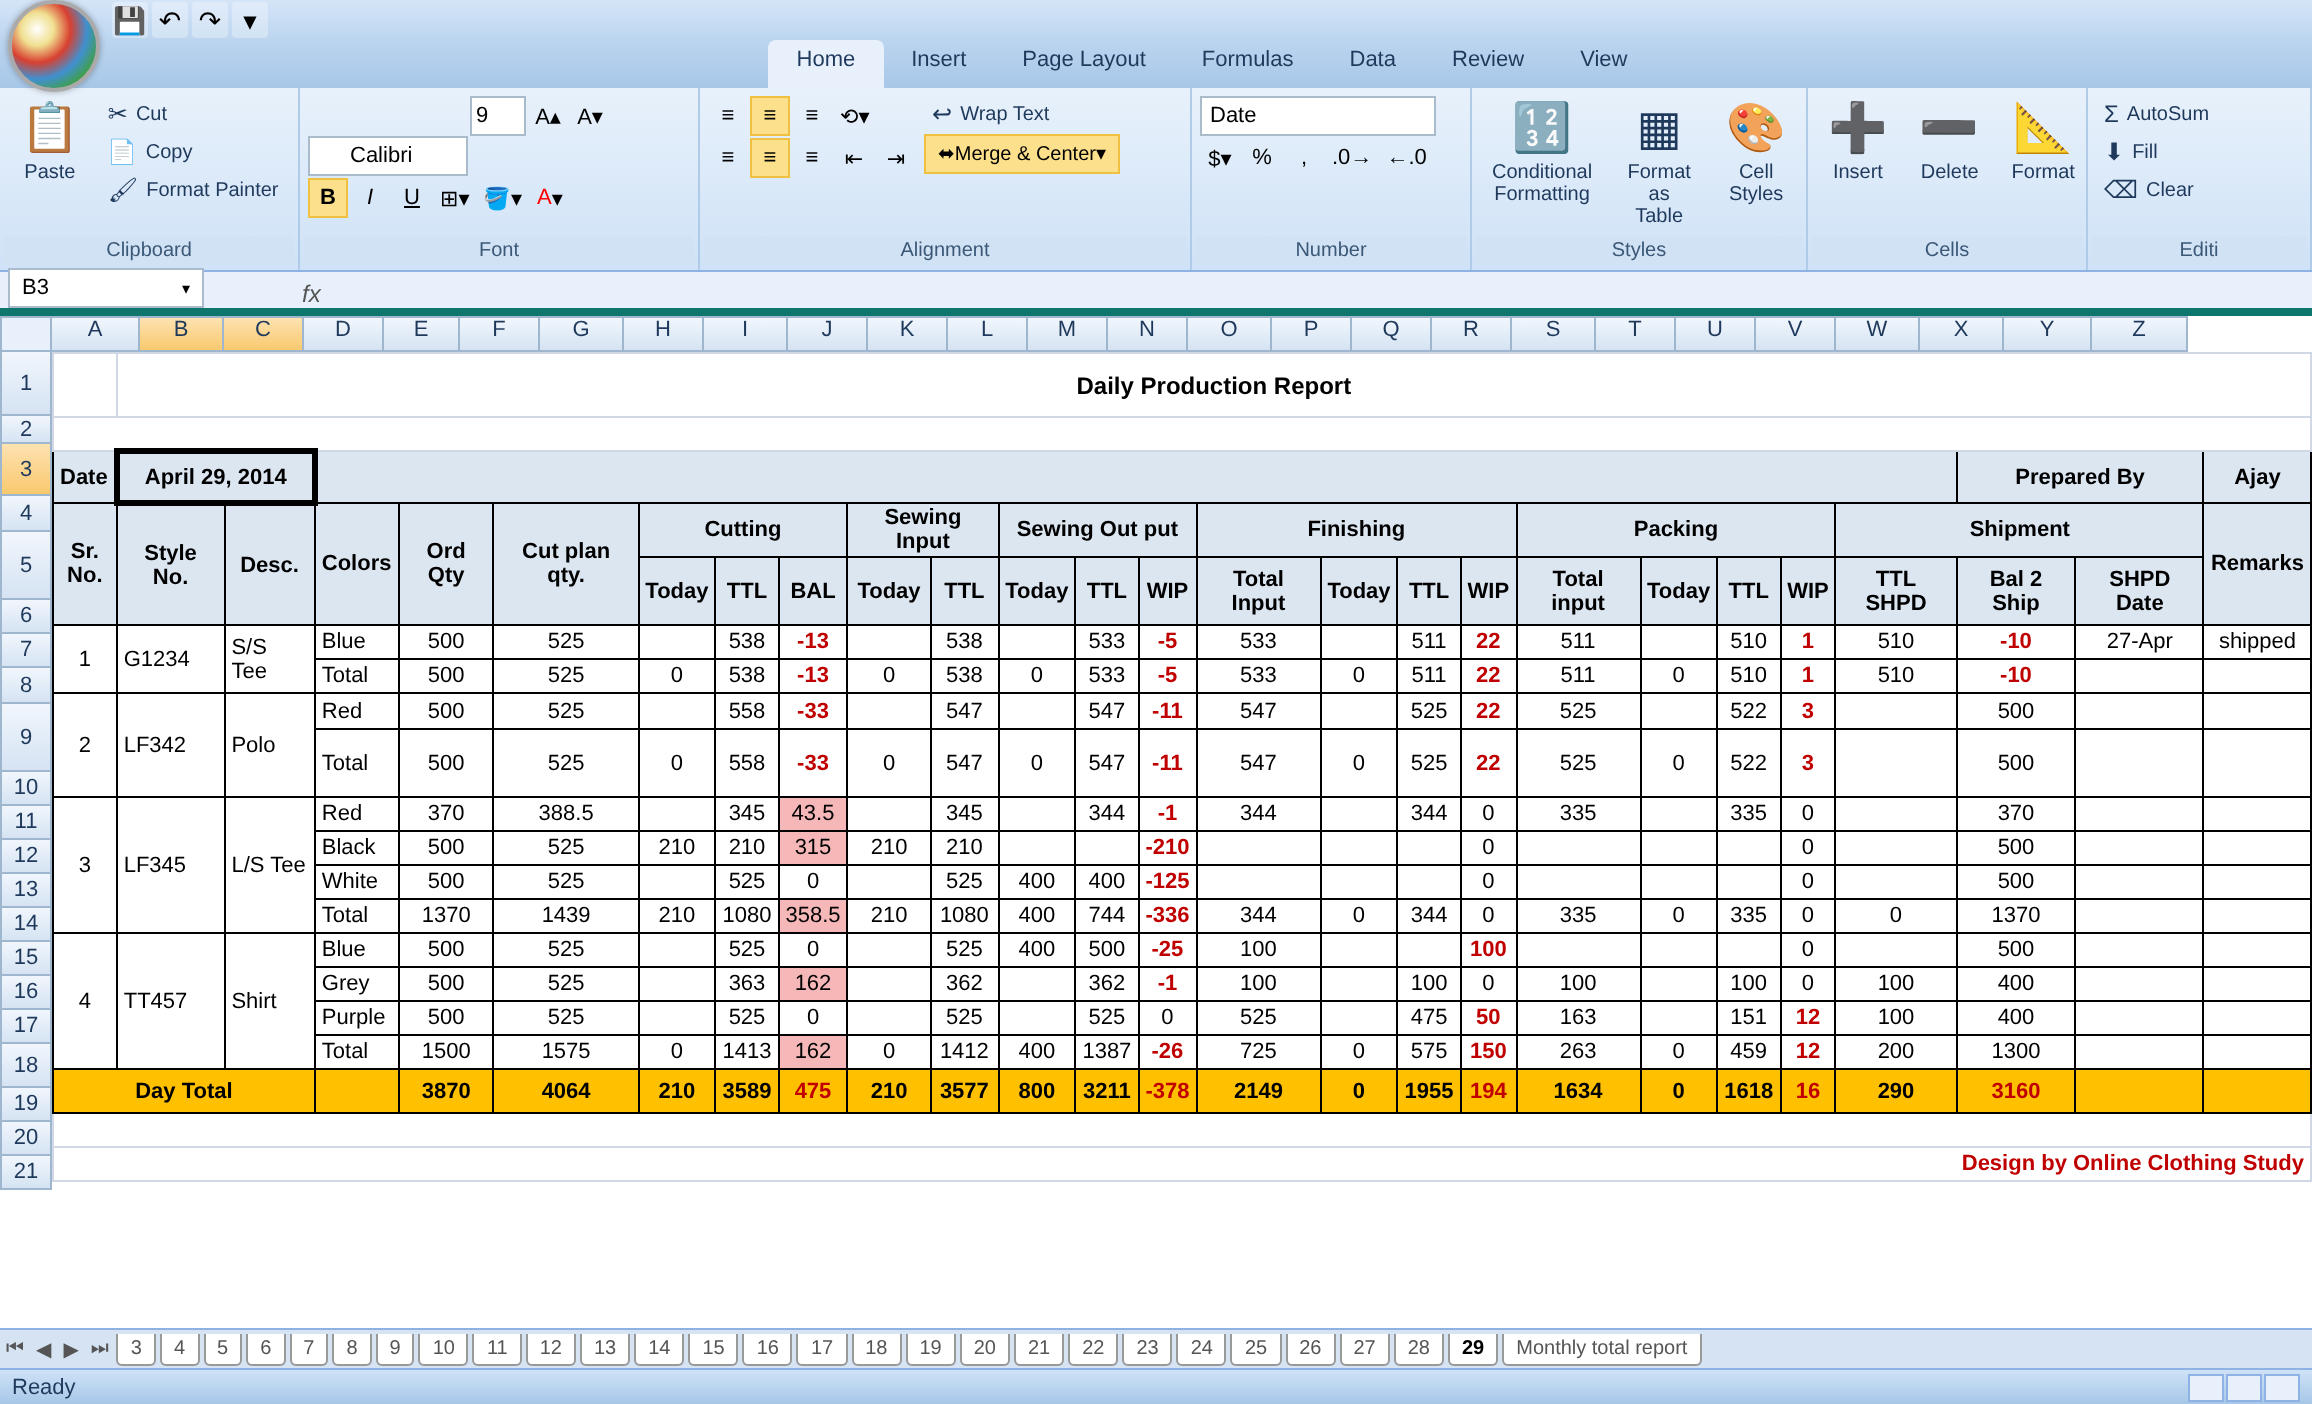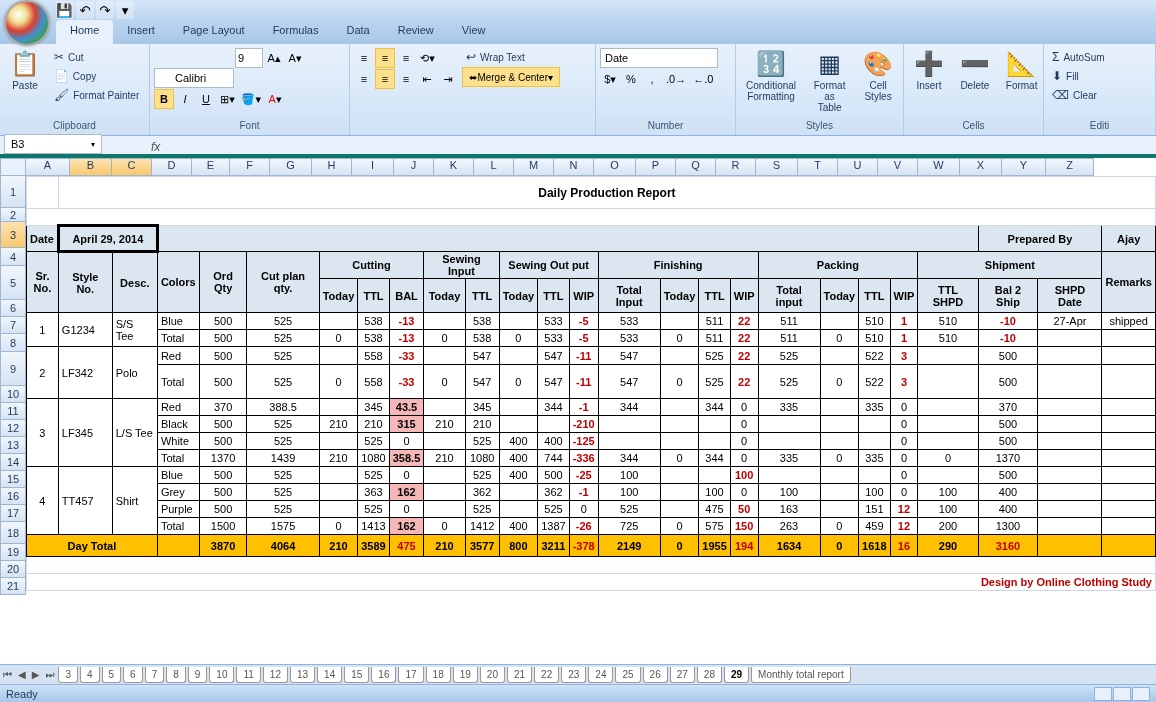--- a/index.html
+++ b/index.html
@@ -5,21 +5,21 @@
 * { box-sizing: border-box; margin: 0; padding: 0; font-family: 'Segoe UI', Tahoma, sans-serif; }
 body { background: #fff; overflow: hidden; }
 
 
 .titlebar { height: 20px; background: linear-gradient(#d5e5f8, #bcd5ef); display: flex; align-items: center; }
 .office-btn { width: 46px; height: 46px; position: absolute; top: 0; left: 4px; z-index: 100; border-radius: 50%; background: radial-gradient(circle at 30% 30%, #fff, #f0e090 20%, #d84030 40%, #4090d0 60%, #40a040 80%); border: 2px solid #aaa; box-shadow: 0 0 3px rgba(0,0,0,.3); }
 .qat { margin-left: 56px; display: flex; gap: 2px; }
 .qat-btn { width: 18px; height: 18px; background: rgba(255,255,255,.3); border: none; border-radius: 2px; }
 
 
-.ribbon-tabs { height: 24px; background: linear-gradient(#bcd5ef, #a7c7e8); display: flex; padding-left: 56px; }
+.ribbon-tabs { height: 24px; background: linear-gradient(#bcd5ef, #a7c7e8); display: flex; padding-left: 56px; justify-content: center; }
 .ribbon-tab { padding: 4px 14px; font-size: 11px; color: #1e395b; cursor: pointer; border-radius: 4px 4px 0 0; }
 .ribbon-tab.active { background: #e8f1fb; }
 
 
 .ribbon { height: 92px; background: linear-gradient(#e8f1fb, #cfe2f7); border-bottom: 1px solid #8db2e3; display: flex; }
 .ribbon-group { border-right: 1px solid #b0cbe8; display: flex; flex-direction: column; padding: 2px; }
 .ribbon-group-body { flex: 1; display: flex; align-items: flex-start; }
 .ribbon-group-label { text-align: center; font-size: 10px; color: #3b5877; padding: 2px; background: #d1e2f5; }
 .ribbon-col { display: flex; flex-direction: column; gap: 1px; padding: 2px; }
 .ribbon-row { display: flex; gap: 1px; }
@@ -52,21 +52,21 @@
 
 
 .report { position: absolute; top: 18px; left: 26px; font-size: 11px; }
 .report table { border-collapse: collapse; }
 .report td, .report th { border: 1px solid #000; padding: 1px 3px; text-align: center; font-size: 11px; height: 17px; }
 .report .nb { border: 1px solid #d0d7e5; }
 .report .title-cell { font-size: 12px; font-weight: bold; border: 1px solid #d0d7e5; height: 32px; }
 .report .hdr { background: #dce6f1; font-weight: bold; }
 .report .sel-cell { border: 3px solid #000; background: #dce6f1; font-weight: bold; position: relative; }
 .report .neg { color: #c00000; font-weight: bold; }
-.report .warn { background: #f5b7b7; font-weight: bold; margin-top: 36px; }
+.report .warn { background: #f5b7b7; font-weight: normal; margin-top: 36px; }
 .report .bold { font-weight: bold; }
 .report .left { text-align: left; }
 .report .total-row td { background: #ffc000; font-weight: bold; }
 .report .footer { color: #c00000; font-weight: bold; text-align: right; border: 1px solid #d0d7e5; }
 
 
 .sheet-tabs { position: absolute; bottom: 18px; left: 0; right: 0; height: 20px; background: #d5e3f3; display: flex; align-items: center; border-top: 1px solid #8db2e3; font-size: 10px; }
 .tab-nav { padding: 0 3px; cursor: pointer; color: #555; }
 .sheet-tab { padding: 2px 6px; background: #fff; border: 1px solid #999; border-top: none; border-radius: 0 0 3px 3px; margin: 0 1px; cursor: pointer; color: #555; }
 .sheet-tab.active { background: #fff; font-weight: bold; color: #000; }
@@ -172,20 +172,21 @@
         </div>
       </div>
       <div class="ribbon-col">
         <div class="ribbon-small">
             <span class="icon">↩</span>
             <span>Wrap Text</span>
           </div>
         <div class="ribbon-btn merge"><span>⬌</span> <span>Merge &amp; Center</span> ▾</div>
       </div>
     </div>
+    <div class="ribbon-group-label">Alignment</div>
   </div>
 
   <div class="ribbon-group" style="width:140px">
     <div class="ribbon-group-body ribbon-col">
       <input class="num-fmt" value="Date" style="">
       <div class="ribbon-row">
         <div class="ribbon-btn">$▾</div>
         <div class="ribbon-btn">%</div>
         <div class="ribbon-btn">,</div>
         <div class="ribbon-btn">.0→</div>

